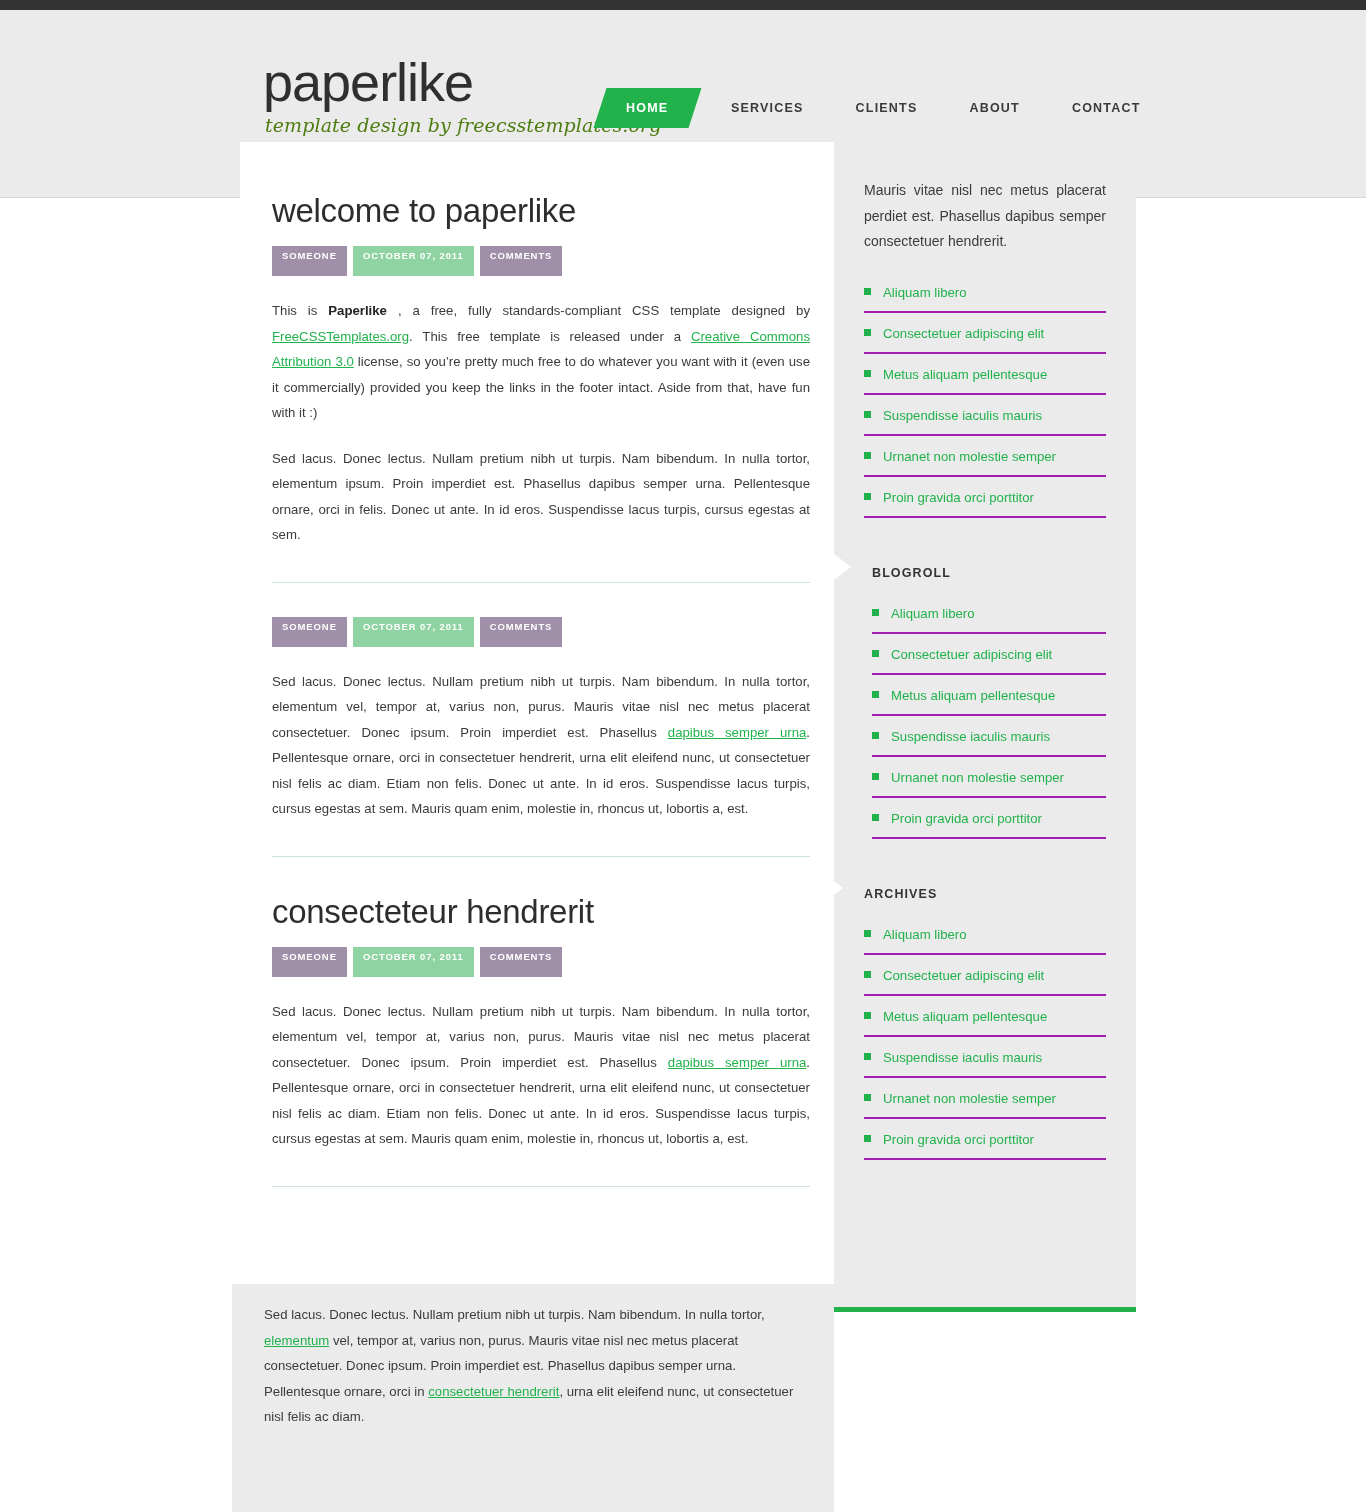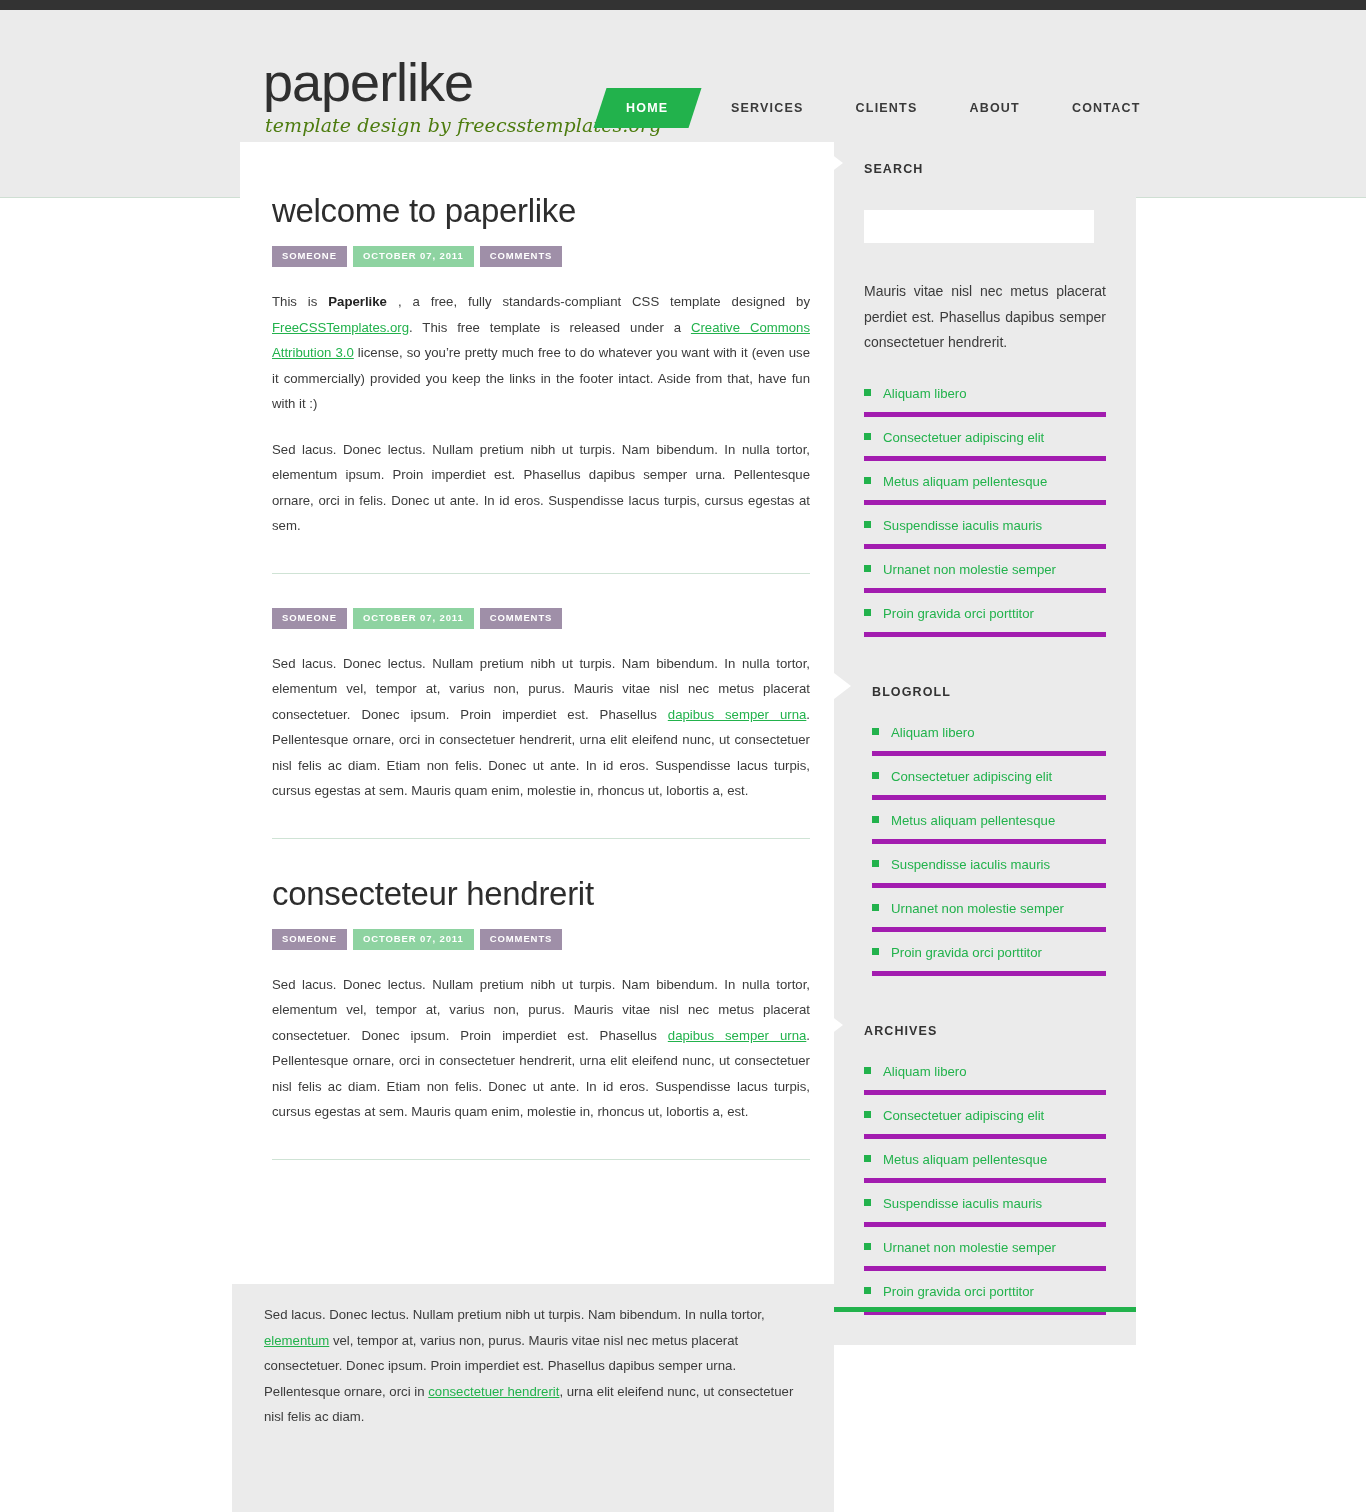--- a/index.html
+++ b/index.html
@@ -123,21 +123,21 @@
   .post-meta {
     margin: 14px 0 0 0;
     display: flex;
     gap: 6px;
   }
   .badge {
     font-size: 9.5px;
     font-weight: bold;
     letter-spacing: 0.9px;
     color: #ffffff;
-    padding: 5px 10px 6px 10px;
+    padding: 5px 10px 15px 10px;
     line-height: 10px;
     display: inline-block;
     cursor: pointer;
   }
   .badge-author { background: #9f8fa8; }
   .badge-date {
     background: #8ed3a1;
     background-image:
       radial-gradient(#ffffff 0.6px, transparent 0.7px),
       radial-gradient(#ffffff 0.6px, transparent 0.7px);
@@ -226,21 +226,21 @@
     line-height: 25.5px;
     color: #3b3b3b;
     text-align: justify;
   }
   .widget-list {
     list-style: none;
     margin: 22px 30px 0 30px;
     padding: 0;
   }
   .widget-list li {
-    border-bottom: 5px solid #a21caf;
+    border-bottom: 2px solid #a21caf;
     padding: 0 0 10px 0;
     margin-bottom: 11px;
   }
   .widget-list li:last-child { margin-bottom: 0; }
   .list-link {
     color: #22b24c;
     font-size: 13.2px;
     text-decoration: none;
     display: inline-block;
     cursor: pointer;
@@ -344,21 +344,20 @@
         <span class="badge badge-comments">COMMENTS</span>
       </div>
       <div class="post-body">
         <p>Sed lacus. Donec lectus. Nullam pretium nibh ut turpis. Nam bibendum. In nulla tortor, elementum vel, tempor at, varius non, purus. Mauris vitae nisl nec metus placerat consectetuer. Donec ipsum. Proin imperdiet est. Phasellus <a class="inline-link" href="#">dapibus semper urna</a>. Pellentesque ornare, orci in consectetuer hendrerit, urna elit eleifend nunc, ut consectetuer nisl felis ac diam. Etiam non felis. Donec ut ante. In id eros. Suspendisse lacus turpis, cursus egestas at sem. Mauris quam enim, molestie in, rhoncus ut, lobortis a, est.</p>
       </div>
     </article>
     <div class="post-sep-last"></div>
   </div>
 
 <aside class="sidebar" id="sidebar-root">
-    <div class="widget"><h3 class="widget-title">SEARCH</h3><input type="text" class="search-box" placeholder="" style=""></div>
     <div class="widget" style="margin-top: 36px;">
       <p class="widget-text">Mauris vitae nisl nec metus placerat perdiet est. Phasellus dapibus semper consectetuer hendrerit.</p>
     </div>
     <div class="widget" style="margin-top: 28px;">
       <ul class="widget-list">
         <li><span class="bullet"></span><a class="list-link" href="#">Aliquam libero</a></li>
         <li><span class="bullet"></span><a class="list-link" href="#">Consectetuer adipiscing elit</a></li>
         <li><span class="bullet"></span><a class="list-link" href="#">Metus aliquam pellentesque</a></li>
         <li><span class="bullet"></span><a class="list-link" href="#">Suspendisse iaculis mauris</a></li>
         <li><span class="bullet"></span><a class="list-link" href="#">Urnanet non molestie semper</a></li>

